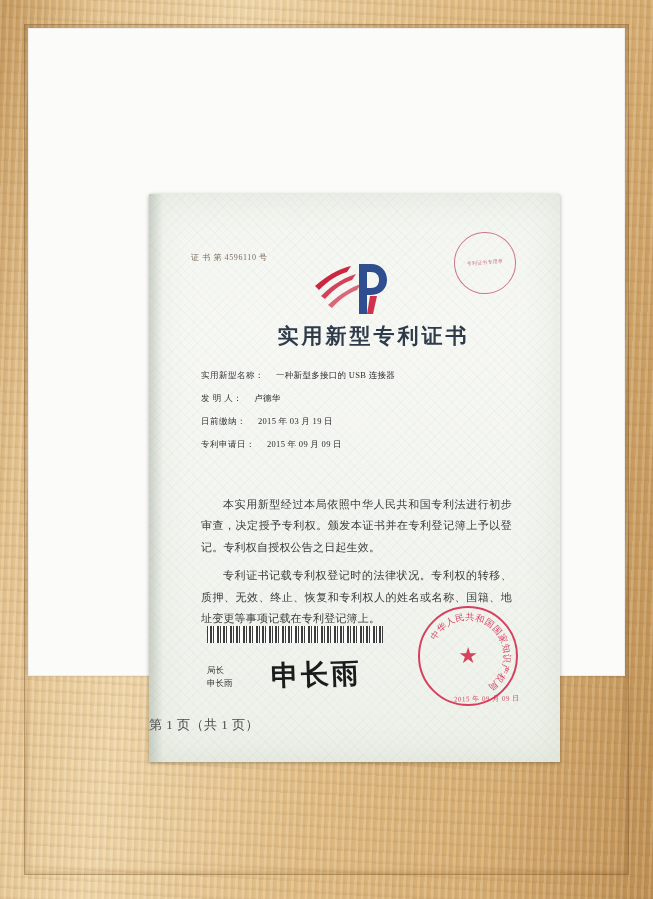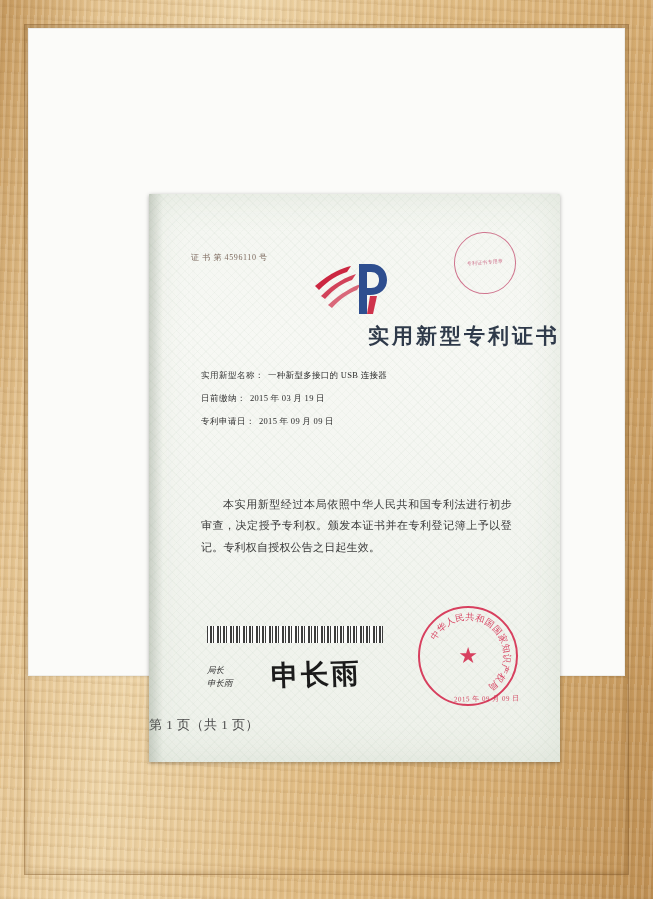--- a/index.html
+++ b/index.html
@@ -115,21 +115,21 @@
     position:absolute;
     left: 50%; top: 62px;
     transform: translateX(-50%);
     width: 96px; height: 66px;
   }
 
   
   #title{
     position:absolute;
     left:0; right:0; top: 128px;
-    text-align:right;
+    text-align:center;
     font-size: 21px;
     font-weight: 700;
     color: #2f3a4a;
     letter-spacing: 3px;
     font-family: Liberation Serif, serif;
     margin-left: 38px;
   }
 
   
   #fields{
@@ -137,20 +137,21 @@
     left: 52px; top: 176px;
     right: 48px;
   }
   .field-row{
     display:flex;
     align-items:center;
     margin-bottom: 11px;
     font-size: 8.5px;
     color: #3a3a3a;
     white-space: nowrap;
+    gap: 8px;
   }
   .field-label{
     color:#333;
     letter-spacing: 0.5px;
   }
   .field-value{
     margin-left: 4px;
     color:#2b2b2b;
     letter-spacing: 0.3px;
   }
@@ -180,21 +181,20 @@
     opacity: .85;
   }
 
   
   #sig-labels{
     position:absolute;
     left: 58px; top: 470px;
     font-size: 8.5px;
     color:#333;
     line-height: 1.55;
-    font-style: italic;
   }
   #signature{
     position:absolute;
     left: 122px; top: 462px;
     font-size: 28px;
     color:#1b1b1b;
     font-family: "DejaVu Serif", serif;
     letter-spacing: 2px;
     transform: rotate(-2deg);
     font-weight: 600;
@@ -272,33 +272,38 @@
             <path d="M63 40 L70 40 L66 58 L60 58 Z" fill="#c8102e" opacity="0.85"></path>
           </svg>
         </div>
 
         <div id="title">实用新型专利证书</div>
 
         <div id="fields">
           <div class="field-row">
             <span class="field-label">实用新型名称：</span>
             <span class="field-value">一种新型多接口的 USB 连接器</span>
+          </div>
+          <div class="field-row">
+            <span class="field-label">发  明  人：</span>
+            <span class="field-value">卢德华</span>
           </div>
           <div class="field-row">
             <span class="field-label">日前缴纳：</span>
             <span class="field-value">2015 年 03 月 19 日</span>
           </div>
           <div class="field-row">
             <span class="field-label">专利申请日：</span>
             <span class="field-value">2015 年 09 月 09 日</span>
           </div>
         </div>
 
         <div id="body-text">
           <p>本实用新型经过本局依照中华人民共和国专利法进行初步审查，决定授予专利权。颁发本证书并在专利登记簿上予以登记。专利权自授权公告之日起生效。</p>
+          <p>专利证书记载专利权登记时的法律状况。专利权的转移、质押、无效、终止、恢复和专利权人的姓名或名称、国籍、地址变更等事项记载在专利登记簿上。</p>
         </div>
 
         <div id="barcode"></div>
 
         <div id="sig-labels">
           <div>局长</div>
           <div>申长雨</div>
         </div>
 
         <div id="signature">申长雨</div>

